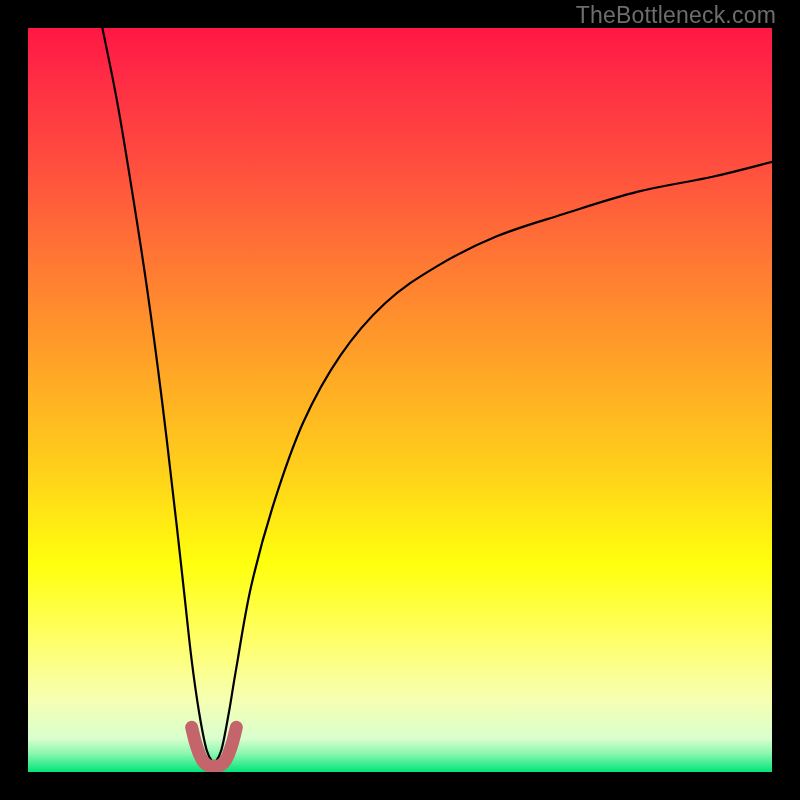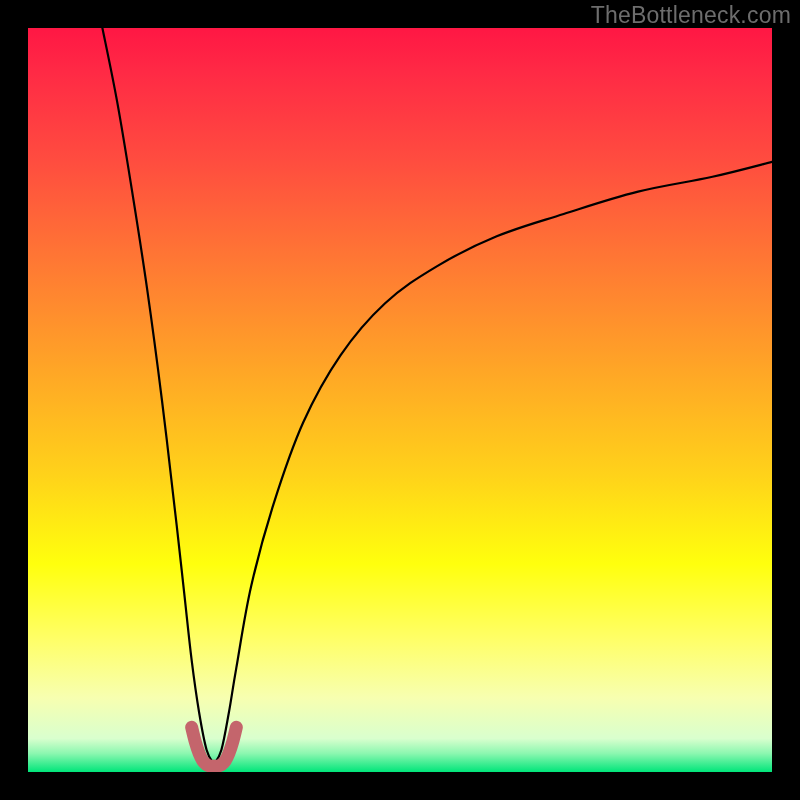--- a/index.html
+++ b/index.html
@@ -22,21 +22,21 @@
   .gradient {
     position: absolute;
     left: 0;
     top: 0;
     width: 744px;
     height: 744px;
   }
   .watermark {
     position: absolute;
     top: 2px;
-    right: 9px;
+    right: 24px;
     color: #6d6d6d;
     font-size: 23px;
     font-weight: 500;
     letter-spacing: 0.2px;
   }
   svg.curves {
     position: absolute;
     left: 0;
     top: 0;
     width: 744px;

